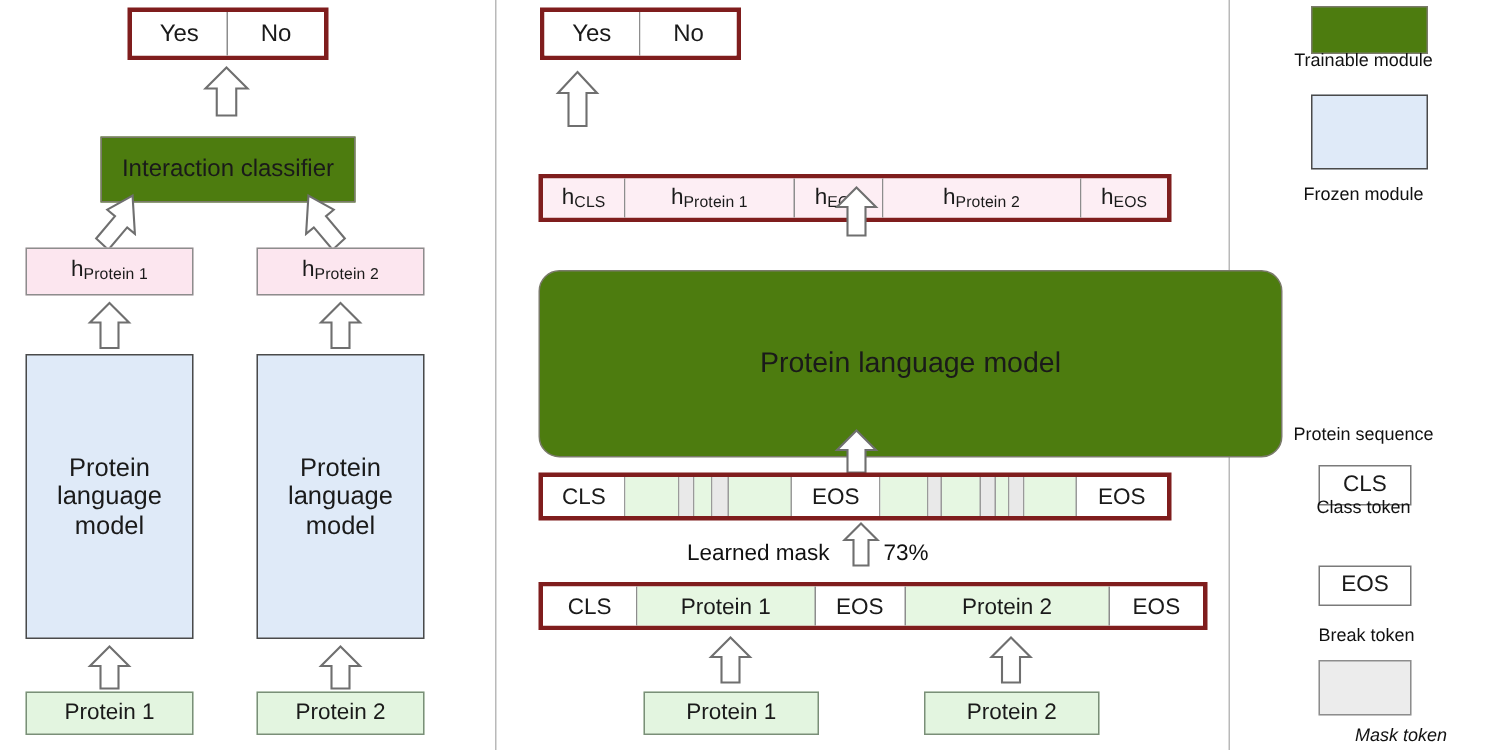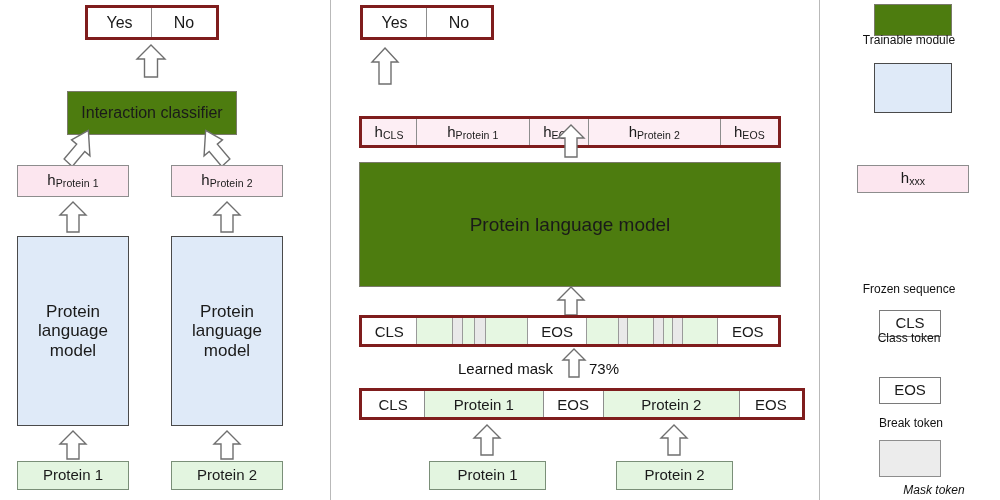--- a/index.html
+++ b/index.html
@@ -163,21 +163,21 @@
       <span class="hlbl"><span>h</span><span class="sub">EOS</span></span>
     </div>
   </div>
 
   <div class="arrow" style="left:557px;top:124px;">
     <svg width="28" height="34" viewBox="0 0 28 34">
       <path d="M14 1 L27 14 L20 14 L20 33 L8 33 L8 14 L1 14 Z"></path>
     </svg>
   </div>
 
-  <div class="box b-cream t19" style="left:359px;top:150px;width:422px;height:125px;">Protein language model</div>
+  <div class="box b-cream t19" style="left:359px;top:168px;width:496px;height:125px;border-radius:14px;">Protein language model</div>
 
   <div class="arrow" style="left:557px;top:286px;">
     <svg width="28" height="30" viewBox="0 0 28 30">
       <path d="M14 1 L27 14 L20 14 L20 29 L8 29 L8 14 L1 14 Z"></path>
     </svg>
   </div>
 
   <div class="strip outline mask-strip" style="left:359px;top:315px;width:422px;height:32px;">
     <div class="seg-white t15" style="width:56px;">CLS</div>
     <div class="seg-green" style="width:36px;"></div>
@@ -223,26 +223,24 @@
     </svg>
   </div>
 
   <div class="box b-green t15" style="left:429px;top:461px;width:117px;height:29px;">Protein 1</div>
   <div class="box b-green t15" style="left:616px;top:461px;width:117px;height:29px;">Protein 2</div>
 
   <div class="box b-cream" style="left:874px;top:-8px;width:78px;height:32px;"></div>
   <div class="cap" style="left:819px;top:33px;width:180px;">Trainable module</div>
 
   <div class="box b-blue" style="left:874px;top:63px;width:78px;height:50px;"></div>
-
-  <div class="box b-pink t15" style="left:857px;top:165px;width:112px;height:28px;">
-    <span class="hlbl"><span>h</span><span class="sub">xxx</span></span>
-  </div>
-
-  <div class="cap" style="left:819px;top:282px;width:180px;">Frozen sequence</div>
+  <div class="cap" style="left:819px;top:122px;width:180px;">Frozen module</div>
+
+
+  <div class="cap" style="left:819px;top:282px;width:180px;">Protein sequence</div>
 
   <div class="box b-plain t15" style="left:879px;top:310px;width:62px;height:27px;">CLS</div>
   <div class="cap" style="left:819px;top:331px;width:180px;">Class token</div>
 
   <div class="box b-plain t15" style="left:879px;top:377px;width:62px;height:27px;">EOS</div>
   <div class="cap" style="left:819px;top:416px;width:184px;">Break token</div>
 
   <div class="box b-gray" style="left:879px;top:440px;width:62px;height:37px;"></div>
   <div class="cap" style="left:842px;top:483px;width:184px;font-style:italic;">Mask token</div>
 

